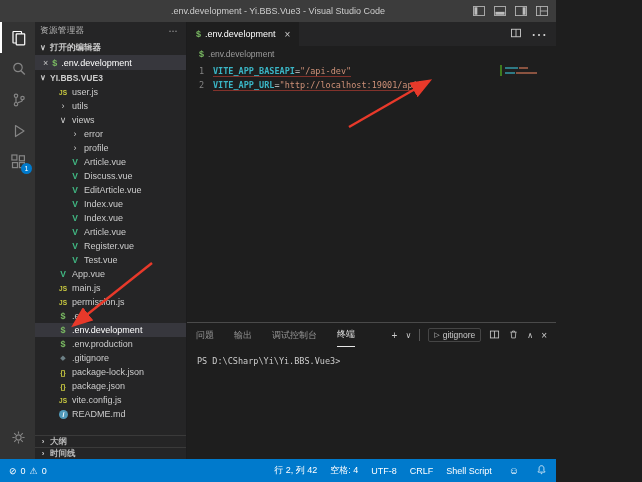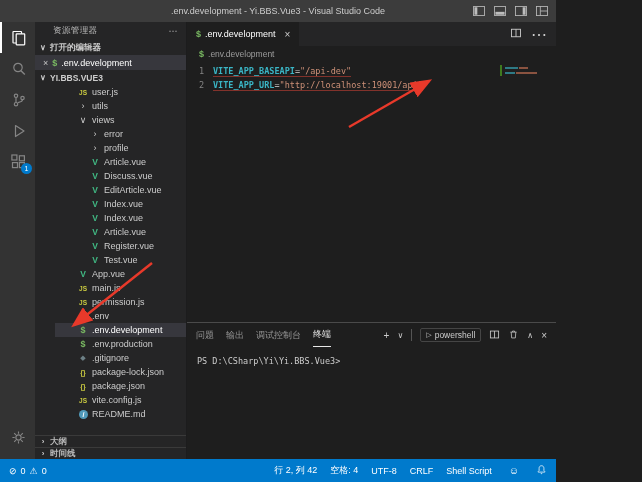--- a/index.html
+++ b/index.html
@@ -29,31 +29,31 @@
     color:#858585; position:relative; border-left:2px solid transparent; }
   .ab-icon.active { color:#ffffff; border-left:2px solid #ffffff; }
   .badge { position:absolute; right:3px; bottom:3px; min-width:11px; height:11px; padding:0 2px;
     border-radius:6px; background:var(--accent); color:#fff; font-size:7px;
     display:flex; align-items:center; justify-content:center; }
   .ab-bottom { margin-top:auto; margin-bottom:6px; }
 
   
   .sidebar { width:152px; background:#252526; display:flex; flex-direction:column;
     overflow:hidden; flex:none; border-right:1px solid #1c1c1d; }
-  .sb-title { height:18px; display:flex; align-items:center; padding:0 8px 0 18px;
+  .sb-title { height:18px; display:flex; align-items:center; padding:0 8px 0 5px;
     font-size:8.5px; color:#bbbbbb; letter-spacing:.4px; }
   .sb-title-more { margin-left:auto; color:#cccccc; font-size:9px; }
   .sb-head { height:15px; display:flex; align-items:center; gap:3px; padding-left:4px;
     font-size:8.5px; font-weight:bold; color:#cccccc; }
   .sb-chevron { font-size:8px; color:#cccccc; width:8px; text-align:center; }
   .oe-row { height:15px; display:flex; align-items:center; gap:4px; padding-left:8px;
     background:#37373d; font-size:9px; color:#ffffff; }
   .oe-close { color:#c5c5c5; font-size:9px; }
   .icon-env-inline { color:#79b862; font-weight:bold; font-size:9px; }
-  .file-tree { flex:1; overflow:hidden;margin-left:20px; }
+  .file-tree { flex:1; overflow:hidden; }
   .tree-row { height:14px; display:flex; align-items:center; font-size:9px; color:#cccccc; }
   .tree-row.indent-1 { padding-left:22px; }
   .tree-row.indent-2 { padding-left:34px; }
   .tree-row.selected { background:#37373d; color:#ffffff; }
   .tree-icon { width:12px; margin-right:3px; display:inline-flex; justify-content:center;
     align-items:center; flex:none; font-size:7px; }
   .icon-js   { color:var(--js); font-weight:bold; font-size:6.5px; }
   .icon-vue  { color:var(--vue); font-weight:bold; font-size:8.5px; }
   .icon-env  { color:#79b862; font-weight:bold; font-size:9px; }
   .icon-chevron-right, .icon-chevron-down { color:#cccccc; font-size:9px; }
@@ -87,21 +87,21 @@
   .v { color:var(--code-value); }
   .minimap { position:absolute; top:3px; right:10px; width:46px; border-left:2px solid #3f7a1f;
     padding:2px 0 2px 3px; display:flex; flex-direction:column; gap:3px; }
   .mm-row { display:flex; gap:1px; height:2px; }
   .mm-k { background:#2e7a85; } .mm-v { background:#8a5340; }
 
   
   .panel { height:137px; flex:none; border-top:1px solid #4a4a4a; display:flex;
     flex-direction:column; }
   .panel-header { height:24px; flex:none; display:flex; align-items:center; padding:0 9px; }
-  .panel-tabs { display:flex; gap:12px; height:24px; }
+  .panel-tabs { display:flex; gap:20px; height:24px; }
   .panel-tab { font-size:9px; color:#969696; display:flex; align-items:center; height:24px; }
   .panel-tab.active { color:#e7e7e7; border-bottom:1px solid #e7e7e7; }
   .panel-actions { margin-left:auto; display:flex; align-items:center; gap:8px; color:#cccccc;
     font-size:10px; }
   .pa-sep { width:1px; height:12px; background:#555; }
   .ps-chip { display:flex; align-items:center; gap:3px; border:1px solid #454545;
     border-radius:2px; padding:1px 5px; font-size:8.5px; color:#cccccc; }
   .terminal { padding:9px 10px; font-family:"DejaVu Sans Mono",monospace; font-size:8.5px;
     color:#cccccc; }
 
@@ -384,21 +384,21 @@
               <div class="panel-tab">输出</div>
               <div class="panel-tab">调试控制台</div>
               <div class="panel-tab active">终端</div>
             </div>
           <div class="panel-actions">
             <span>+</span>
             <span style="font-size:8px">∨</span>
             <span class="pa-sep"></span>
             <span class="ps-chip">
               <span style="font-size:7px">▷</span>
-              <span>powershell</span>
+              <span>gitignore</span>
             </span>
             <span>
               <svg width="11" height="11" viewBox="0 0 16 16" fill="none" stroke="currentColor" stroke-width="1.2">
                   <rect x="2" y="3" width="12" height="10"></rect>
                   <line x1="8" y1="3" x2="8" y2="13"></line>
                 </svg>
             </span>
             <span>
               <svg width="11" height="11" viewBox="0 0 16 16" fill="none" stroke="currentColor" stroke-width="1.1">
                   <path d="M3.5 4.5h9 M6.5 4.5V3h3v1.5 M4.7 4.5l.6 8.5h5.4l.6-8.5"></path>

